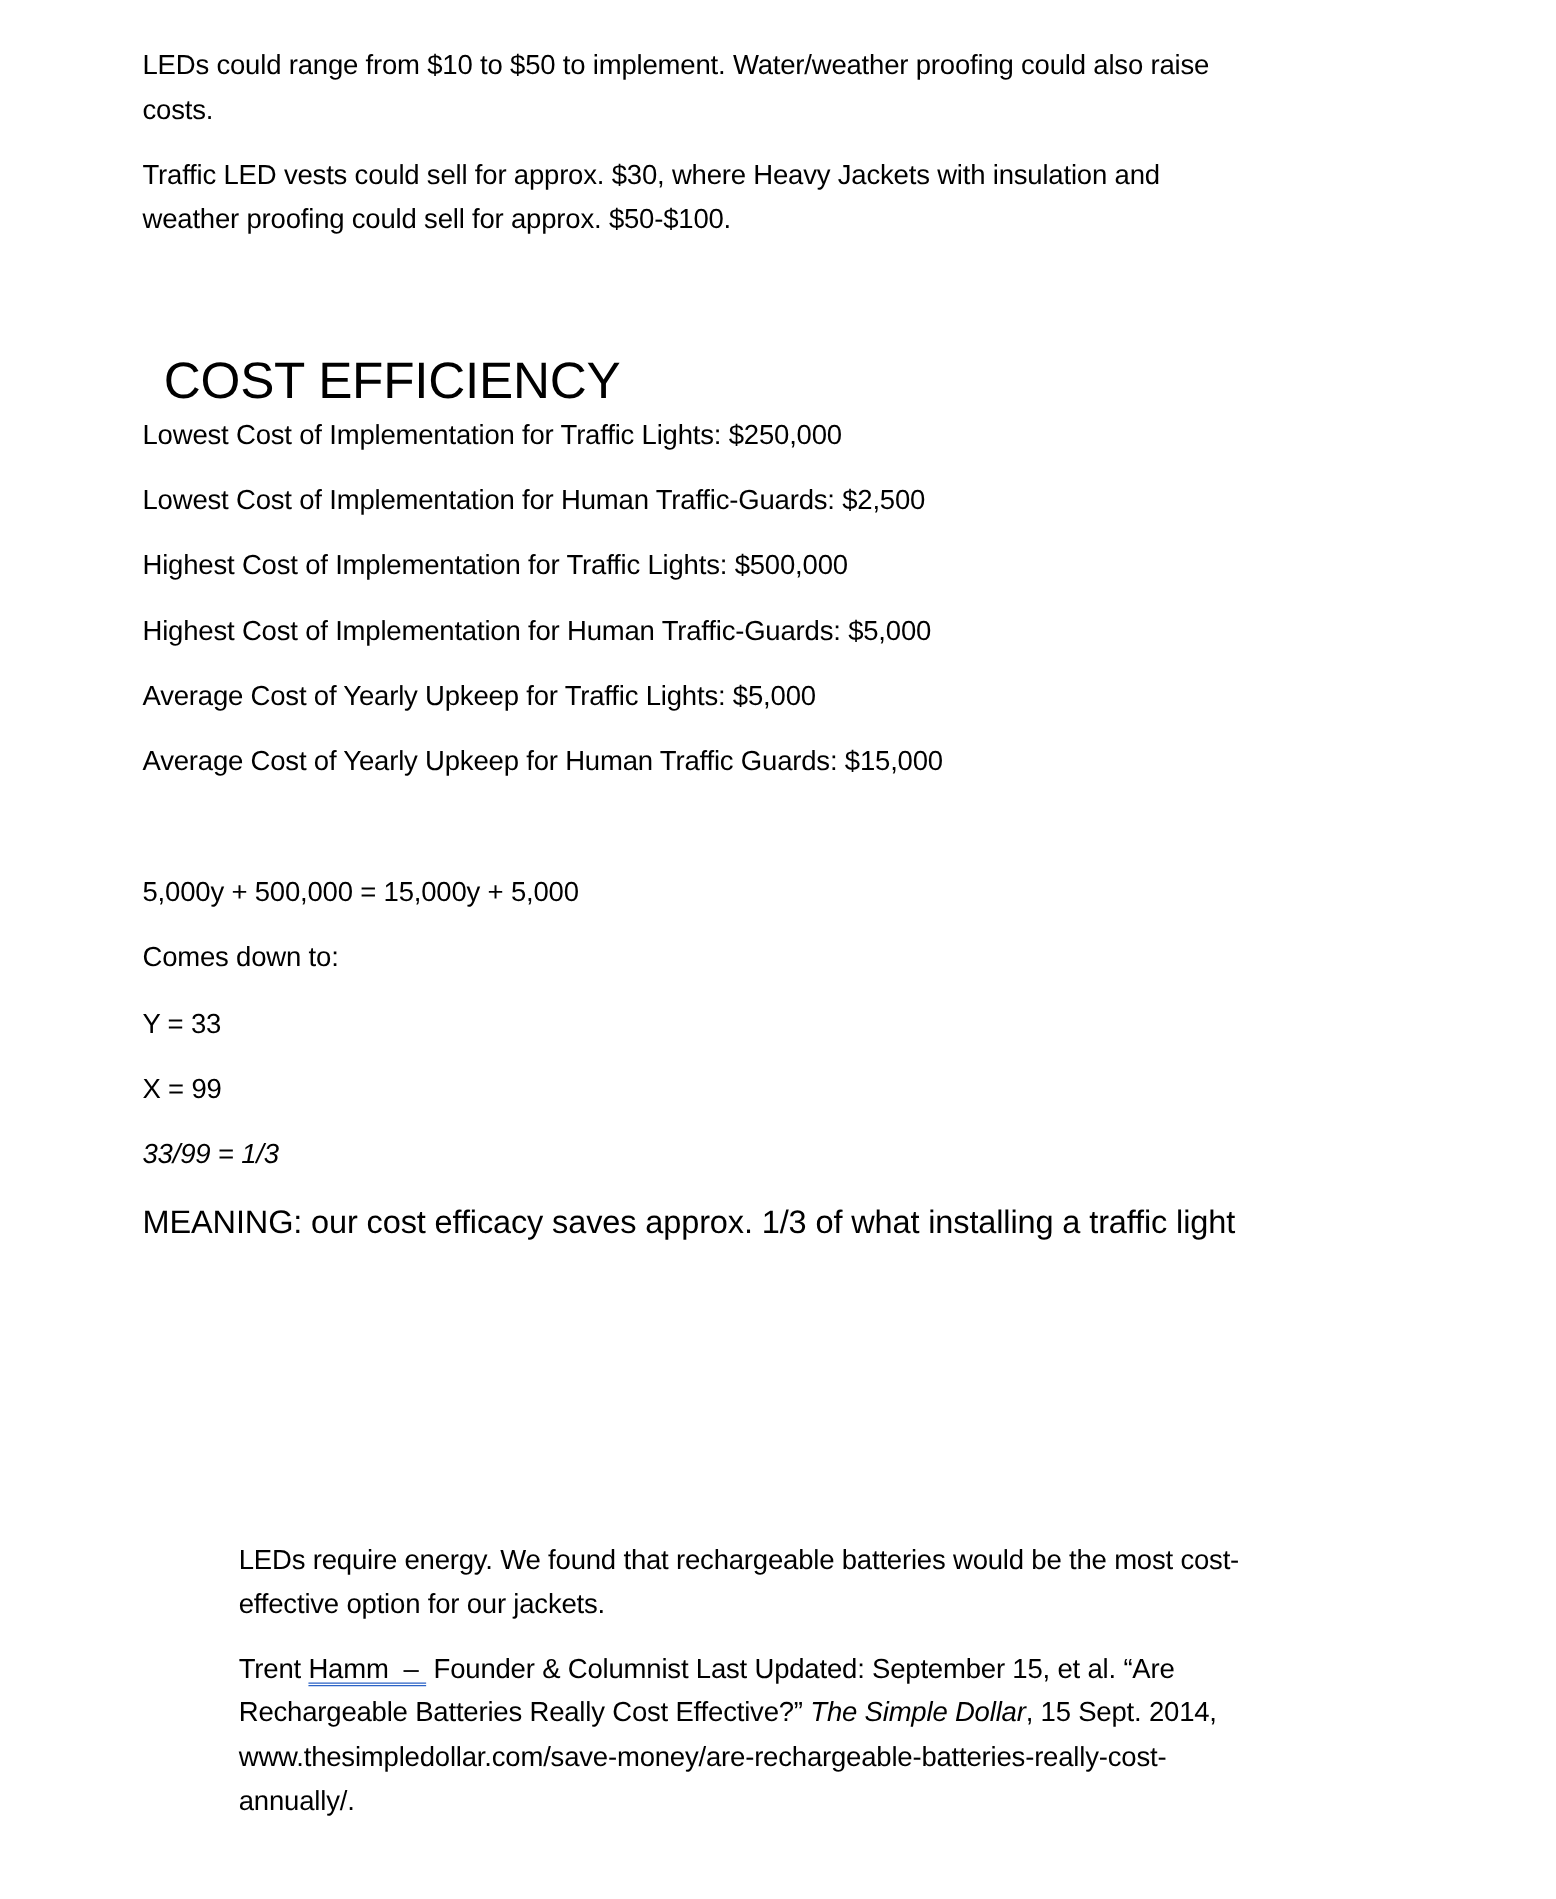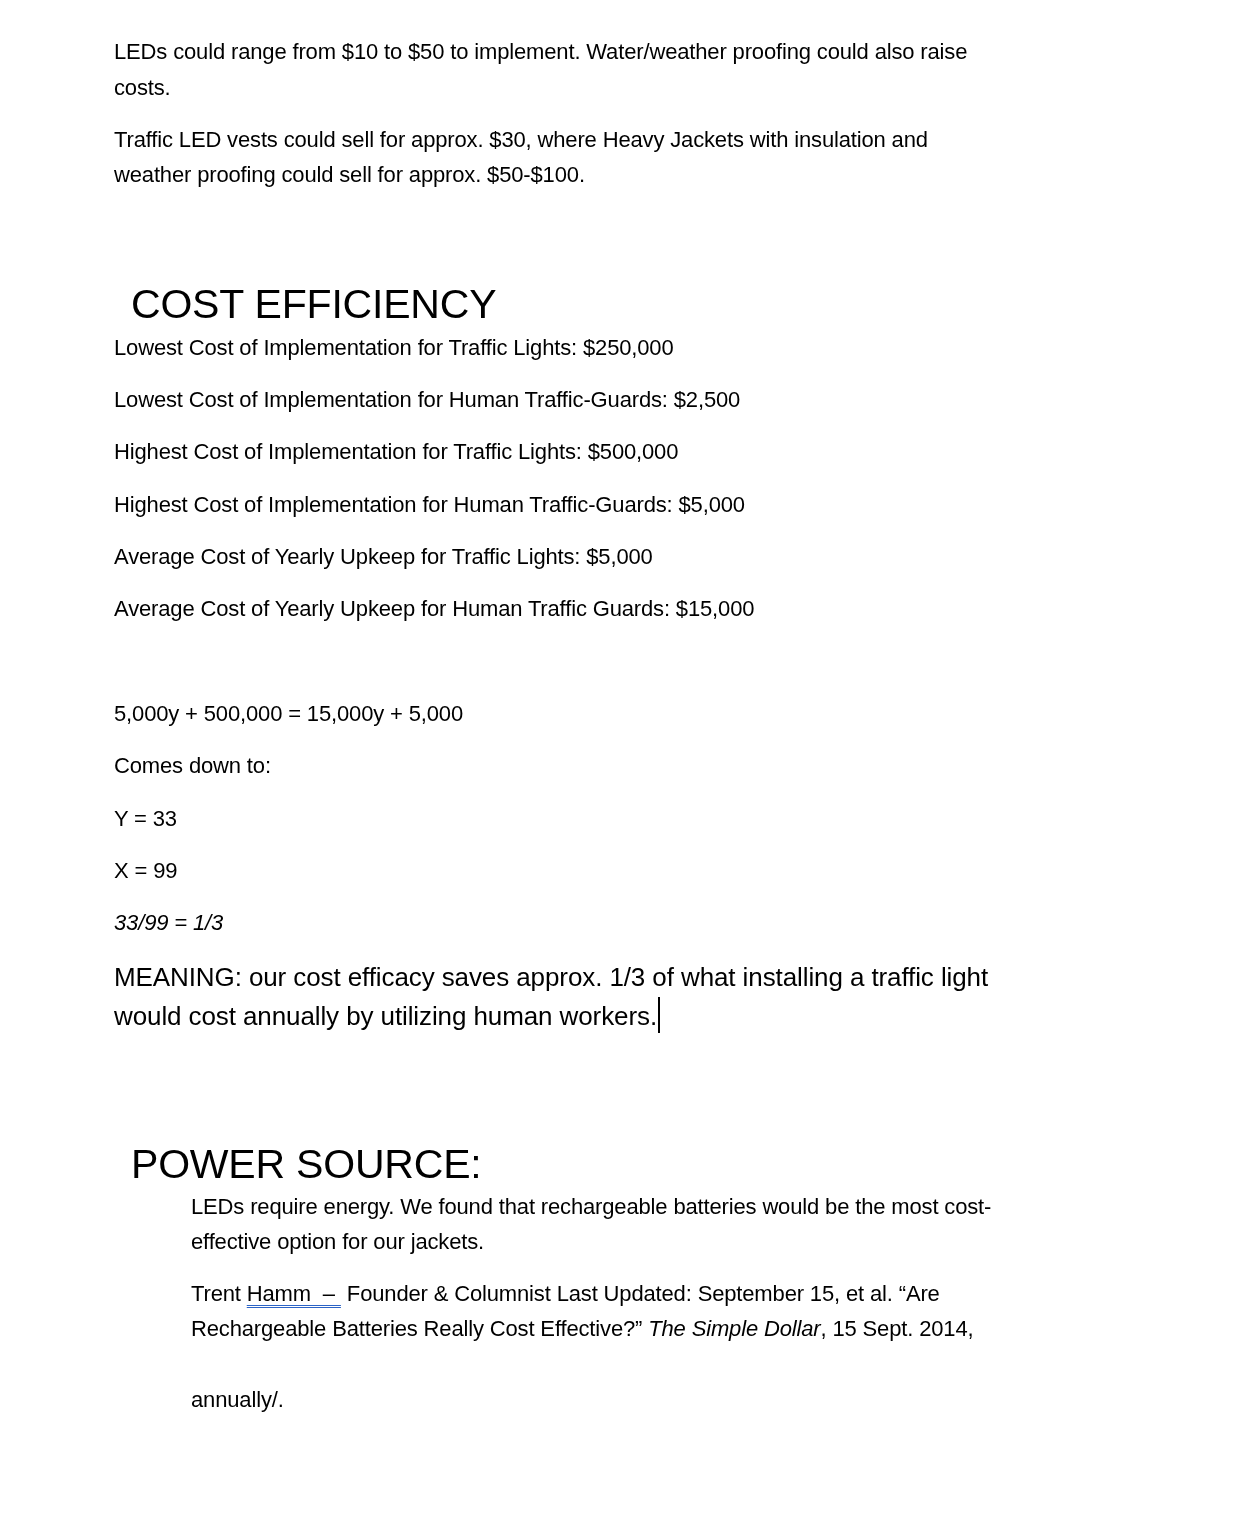--- a/index.html
+++ b/index.html
@@ -44,21 +44,21 @@
     }
     .meaning {
       position: absolute;
       left: 114px;
       font-size: 26px;
       line-height: 39px;
       margin: 0;
       white-space: nowrap;
       letter-spacing: -0.1px;
     }
-    .indent { left: 191px; }
+    .indent { left: 191px; margin-top: 41px; }
     .cursor {
       display: inline-block;
       width: 2px;
       height: 36px;
       background: #000;
       vertical-align: -8px;
       margin-left: 1px;
     }
     .underline-blue {
       text-decoration: underline double #2b63c6;
@@ -87,24 +87,23 @@
   <p class="p" style="top:539px;">Average Cost of Yearly Upkeep for Traffic Lights: $5,000</p>
   <p class="p" style="top:591px;">Average Cost of Yearly Upkeep for Human Traffic Guards: $15,000</p>
 
   <p class="p" style="top:696px;">5,000y + 500,000 = 15,000y + 5,000</p>
   <p class="p" style="top:748px;">Comes down to:</p>
   <p class="p" style="top:801px;">Y = 33</p>
   <p class="p" style="top:853px;">X = 99</p>
   <p class="p" style="top:905px;font-style:italic;">33/99 = 1/3</p>
 
   <p class="meaning" style="top:958px;">MEANING: our cost efficacy saves approx. 1/3 of what installing a traffic light</p>
-  <p class="meaning" style="top:997px;"><span>would cost annually by utilizing human workers.</span><span class="cursor"></span></p>
 
-  <h2 class="h" style="top:1127px;">POWER SOURCE:</h2>
 
   <p class="p indent" style="top:1189px;">LEDs require energy. We found that rechargeable batteries would be the most cost-</p>
   <p class="p indent" style="top:1224px;">effective option for our jackets.</p>
 
   <p class="p indent" style="top:1276px;"><span>Trent </span><span class="underline-blue" style="white-space:pre;">Hamm  – </span><span style="white-space:pre;"> Founder &amp; Columnist Last Updated: September 15, et al. “Are</span></p>
   <p class="p indent" style="top:1311px;"><span>Rechargeable Batteries Really Cost Effective?” </span><em>The Simple Dollar</em><span>, 15 Sept. 2014,</span></p>
+  <p class="p indent" style="top:1347px;">www.thesimpledollar.com/save-money/are-rechargeable-batteries-really-cost-</p>
   <p class="p indent" style="top:1382px;">annually/.</p>
 
 </div>
 
 </body></html>

